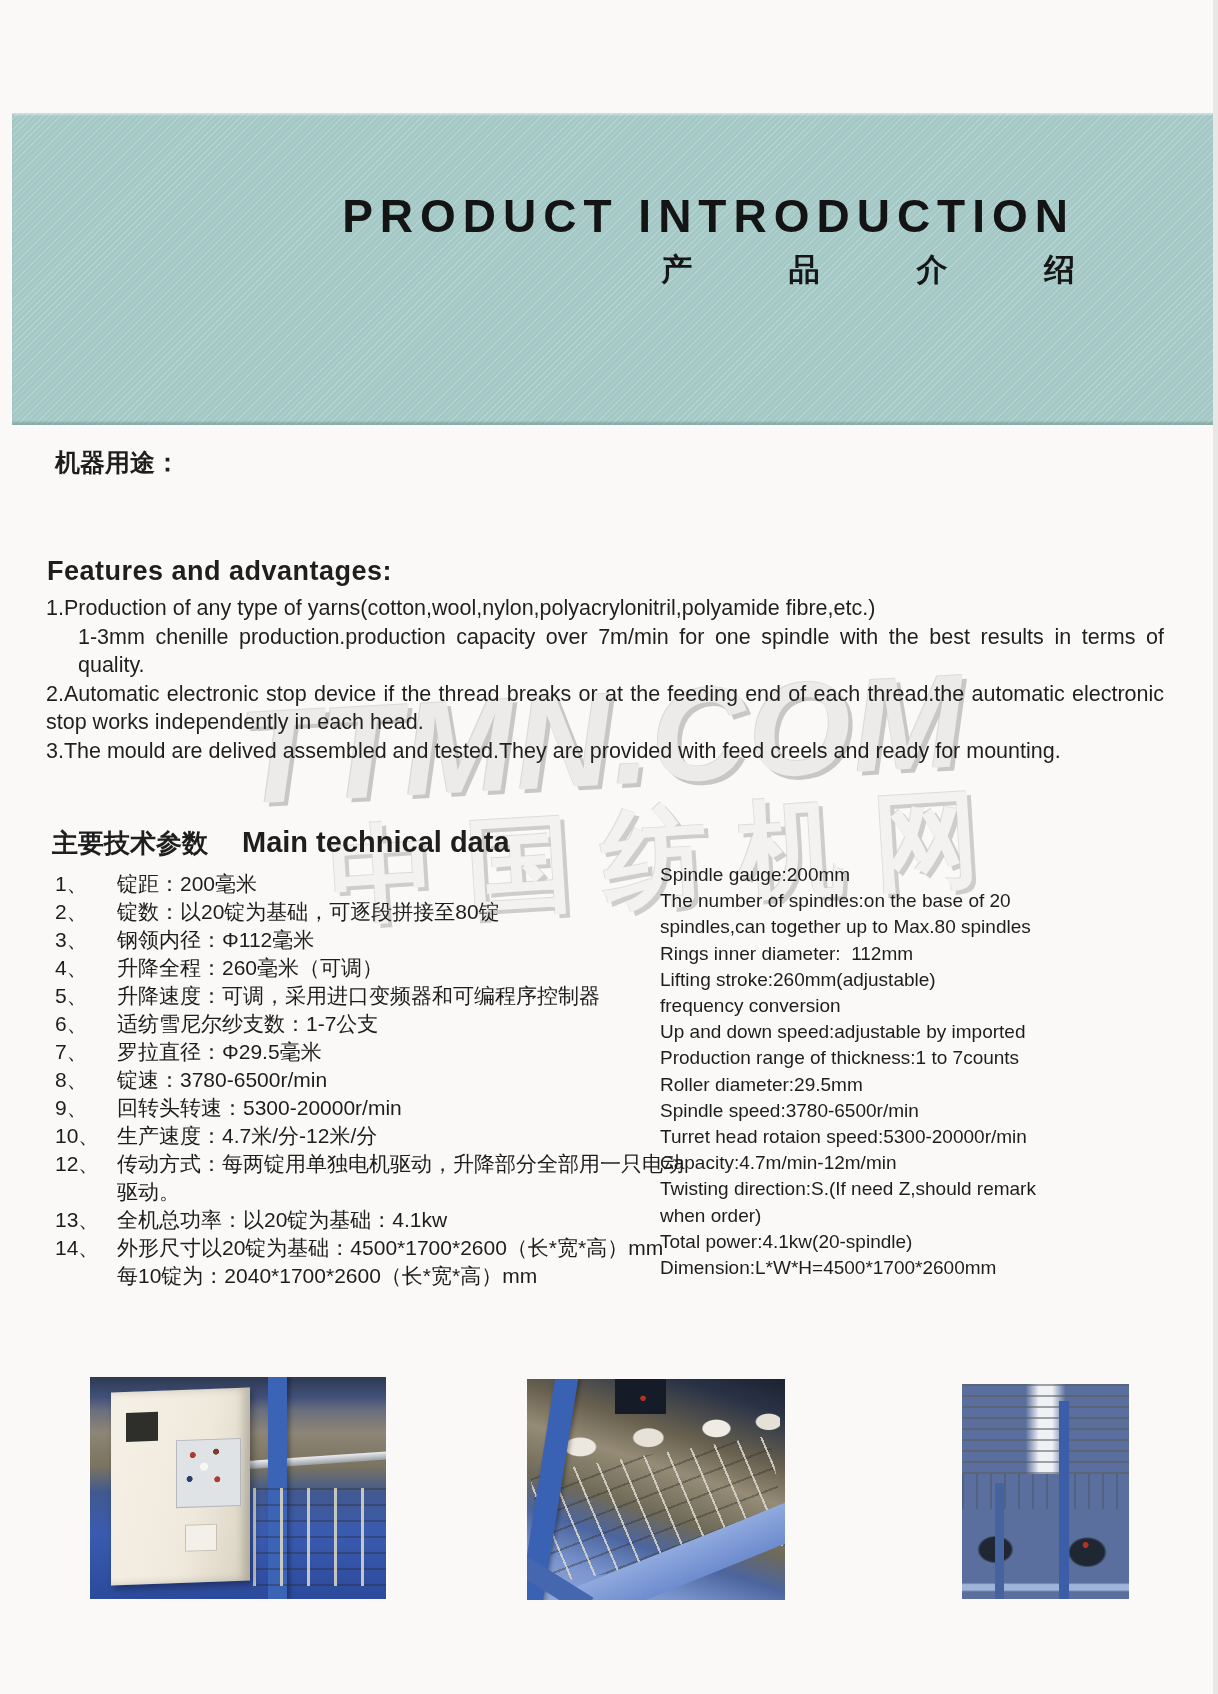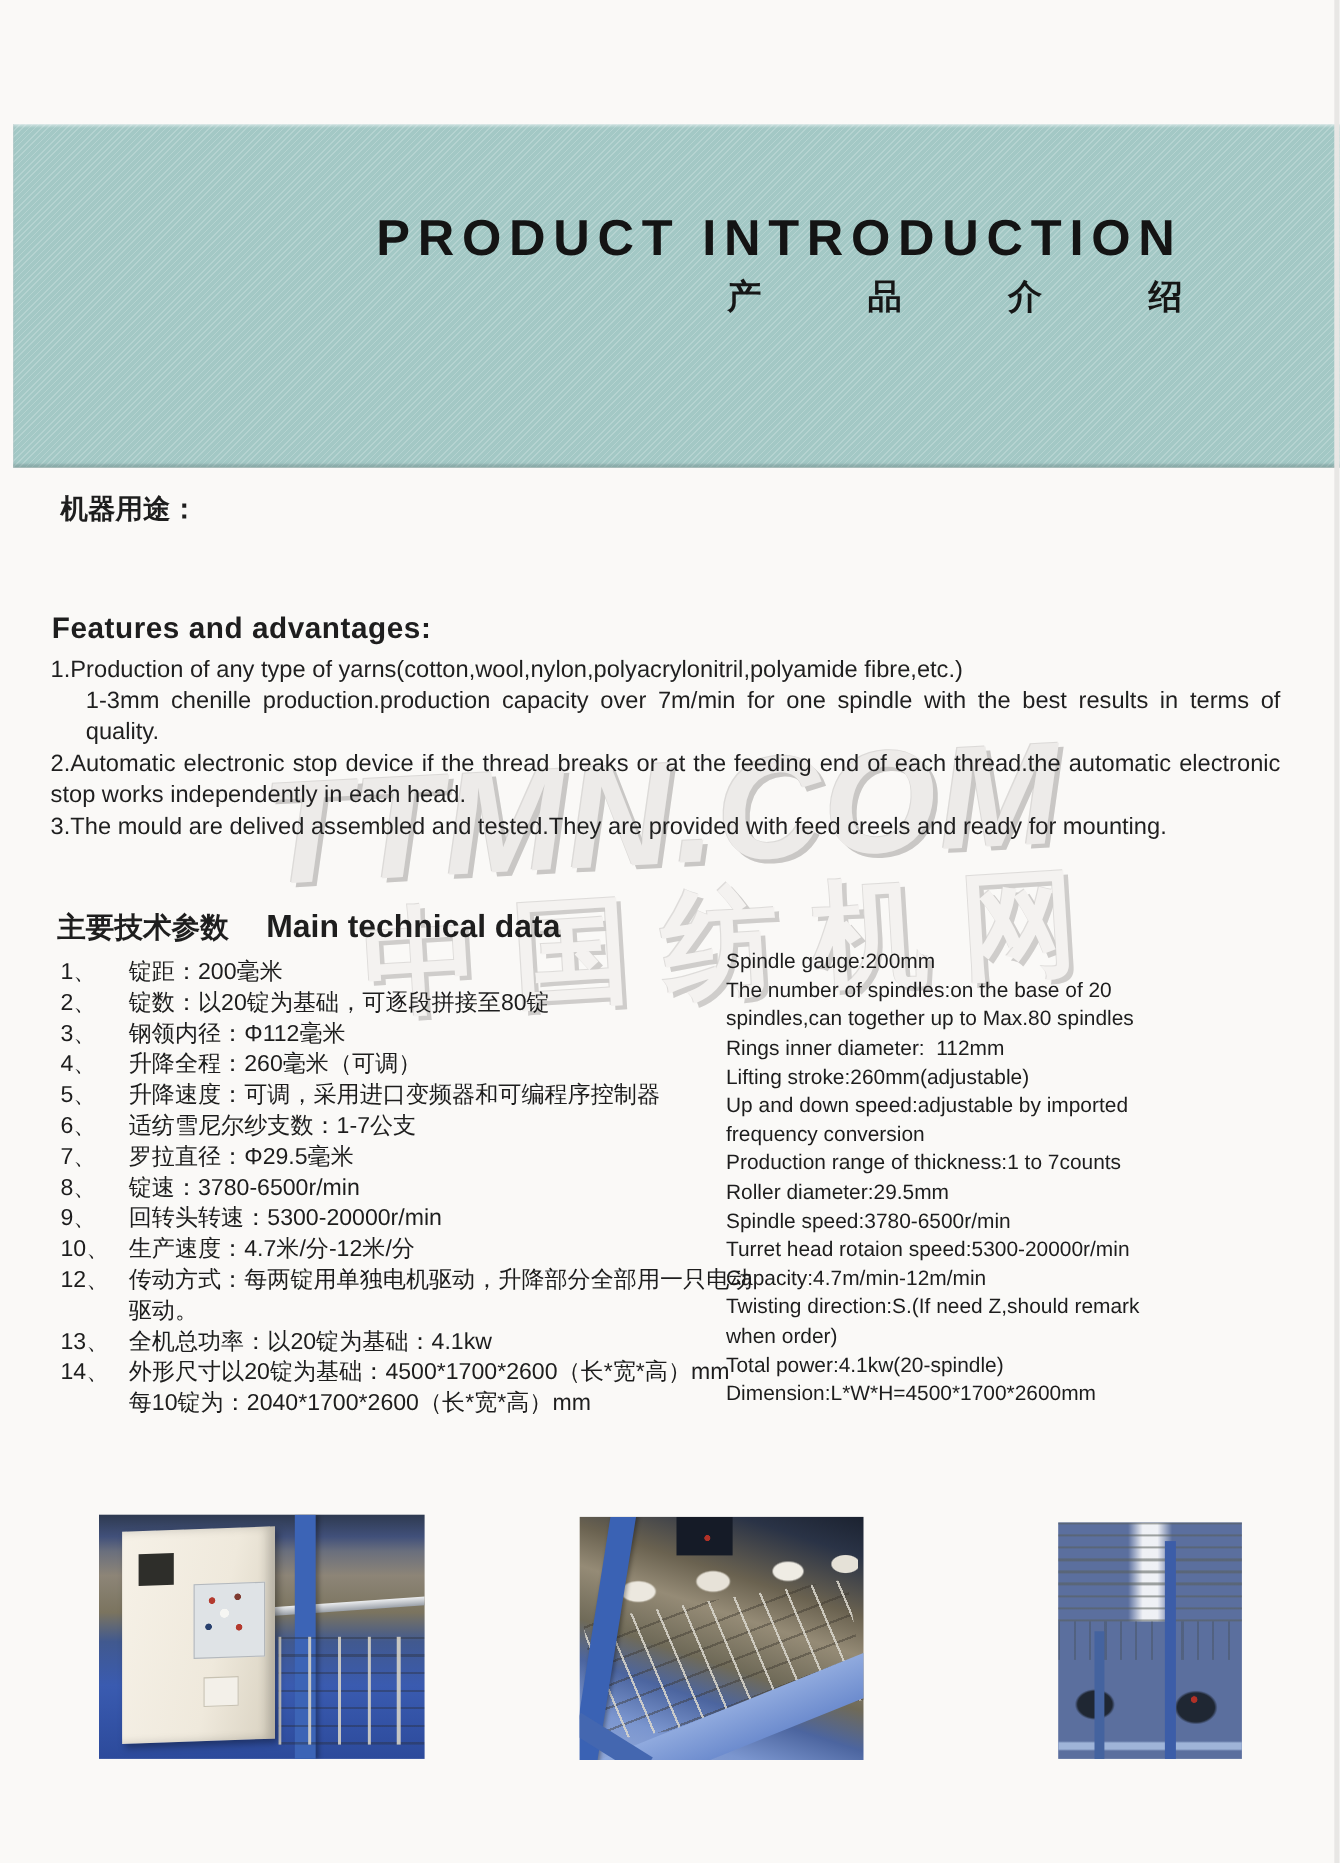--- a/index.html
+++ b/index.html
@@ -211,23 +211,23 @@
       <div class="en-line">Spindle gauge:200mm</div>
 
       <div class="en-line">The number of spindles:on the base of 20</div>
 
       <div class="en-line">spindles,can together up to Max.80 spindles</div>
 
       <div class="en-line">Rings inner diameter:  112mm</div>
 
       <div class="en-line">Lifting stroke:260mm(adjustable)</div>
 
+      <div class="en-line">frequency conversion</div>
+
       <div class="en-line">Up and down speed:adjustable by imported</div>
-
-      <div class="en-line">frequency conversion</div>
 
 
       <div class="en-line">Production range of thickness:1 to 7counts</div>
 
       <div class="en-line">Roller diameter:29.5mm</div>
 
       <div class="en-line">Spindle speed:3780-6500r/min</div>
 
       <div class="en-line">Turret head rotaion speed:5300-20000r/min</div>
 

